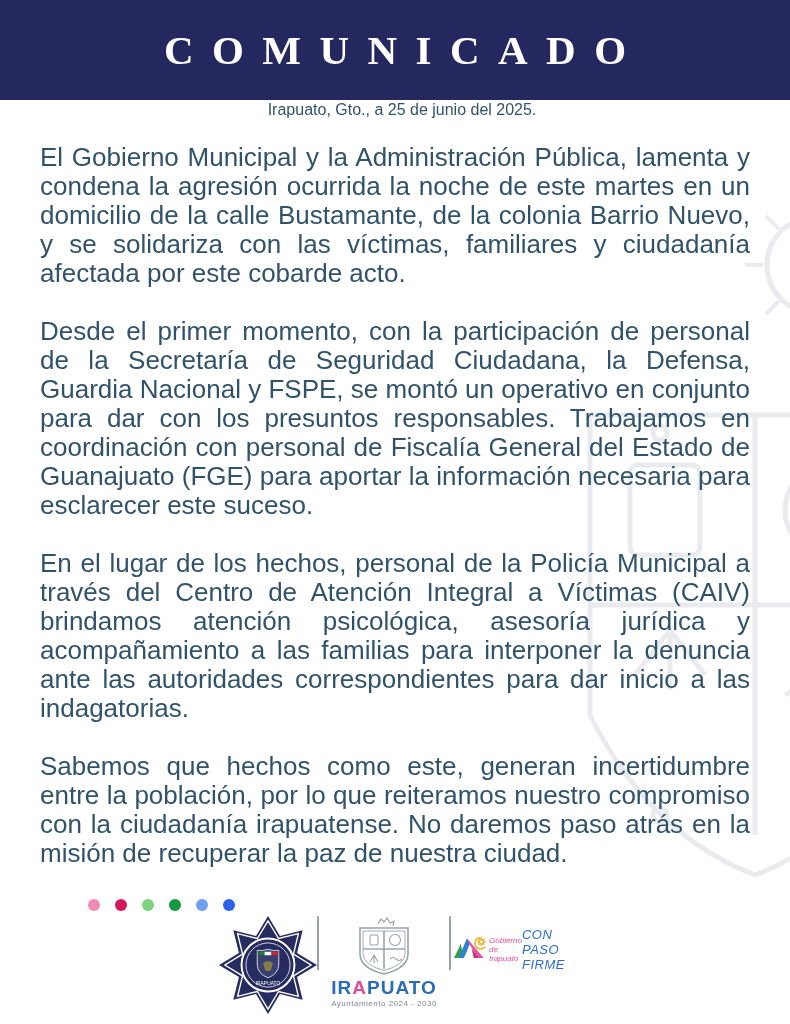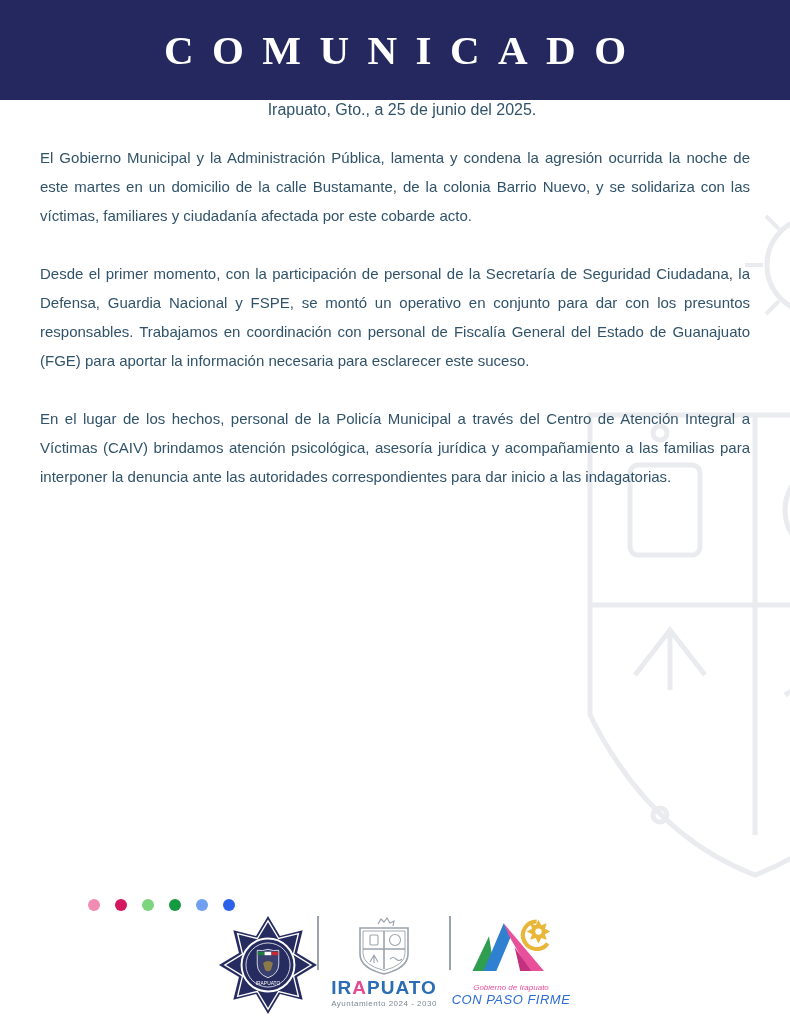--- a/index.html
+++ b/index.html
@@ -24,39 +24,39 @@
   
   .dateline{
     position:absolute;top:101px;left:0;right:0;text-align:center;
     color:#31536a;font-size:16px;padding-left:14px;
   }
   
   .content{
     position:absolute;top:143px;left:40px;width:710px;color:#31536a;
   }
   .content p{
-    margin:0 0 29px 0;font-size:15px;line-height:29px;text-align:justify;
+    margin:0 0 29px 0;font-size:26px;line-height:29px;text-align:justify;
   }
   
   .dots{
     position:absolute;top:899px;left:88px;display:flex;gap:15px;
   }
   .dot{width:12px;height:12px;border-radius:50%;}
   
   .logos{
     position:absolute;top:916px;left:0;right:0;height:100px;
     display:flex;align-items:flex-start;justify-content:center;
   }
   .logo-divider{width:2px;height:54px;background:#9aa3ad;}
   .badge-wrap{width:98px;height:98px;}
   .seal-wrap{display:flex;flex-direction:column;align-items:center;width:130px;}
   .seal-word{font-size:19px;font-weight:700;letter-spacing:1px;color:#2a6db4;line-height:1;}
   .seal-word .accent{color:#e44a93;}
   .seal-sub{font-size:8px;color:#7d8893;margin-top:2px;letter-spacing:0.5px;}
-  .cpf-wrap{display:flex;flex-direction:column;align-items:center;width:120px;}
+  .cpf-wrap{display:flex;flex-direction:row;align-items:center;width:120px;}
   .cpf-line1{font-size:8px;color:#e8509b;font-style:italic;margin-top:1px;}
   .cpf-line2{font-size:13px;color:#2b6cd6;font-weight:400;font-style:italic;letter-spacing:0.5px;}
 </style>
 </head>
 <body>
 
 <div class="page">
 
   <svg class="watermark" viewBox="0 0 330 760" fill="none" stroke="#e9ebee" stroke-width="5">
 
@@ -91,20 +91,21 @@
   <div class="header">
     <div class="title">COMUNICADO</div>
   </div>
 
   <div class="dateline">Irapuato, Gto., a 25 de junio del 2025.</div>
 
   <div class="content">
     <p>El Gobierno Municipal y la Administración Pública, lamenta y condena la agresión ocurrida la noche de este martes en un domicilio de la calle Bustamante, de la colonia Barrio Nuevo, y se solidariza con las víctimas, familiares y ciudadanía afectada por este cobarde acto.</p>
     <p>Desde el primer momento, con la participación de personal de la Secretaría de Seguridad Ciudadana, la Defensa, Guardia Nacional y FSPE, se montó un operativo en conjunto para dar con los presuntos responsables. Trabajamos en coordinación con personal de Fiscalía General del Estado de Guanajuato (FGE) para aportar la información necesaria para esclarecer este suceso.</p>
     <p>En el lugar de los hechos, personal de la Policía Municipal a través del Centro de Atención Integral a Víctimas (CAIV) brindamos atención psicológica, asesoría jurídica y acompañamiento a las familias para interponer la denuncia ante las autoridades correspondientes para dar inicio a las indagatorias.</p>
+    <p>Sabemos que hechos como este, generan incertidumbre entre la población, por lo que reiteramos nuestro compromiso con la ciudadanía irapuatense. No daremos paso atrás en la misión de recuperar la paz de nuestra ciudad.</p>
   </div>
 
   <div class="dots">
     <span class="dot" style="background-color: rgb(240, 140, 180);"></span>
     <span class="dot" style="background-color: rgb(212, 23, 94);"></span>
     <span class="dot" style="background-color: rgb(124, 212, 124);"></span>
     <span class="dot" style="background-color: rgb(22, 154, 65);"></span>
     <span class="dot" style="background-color: rgb(111, 159, 238);"></span>
     <span class="dot" style="background-color: rgb(41, 98, 232);"></span>
   </div>

